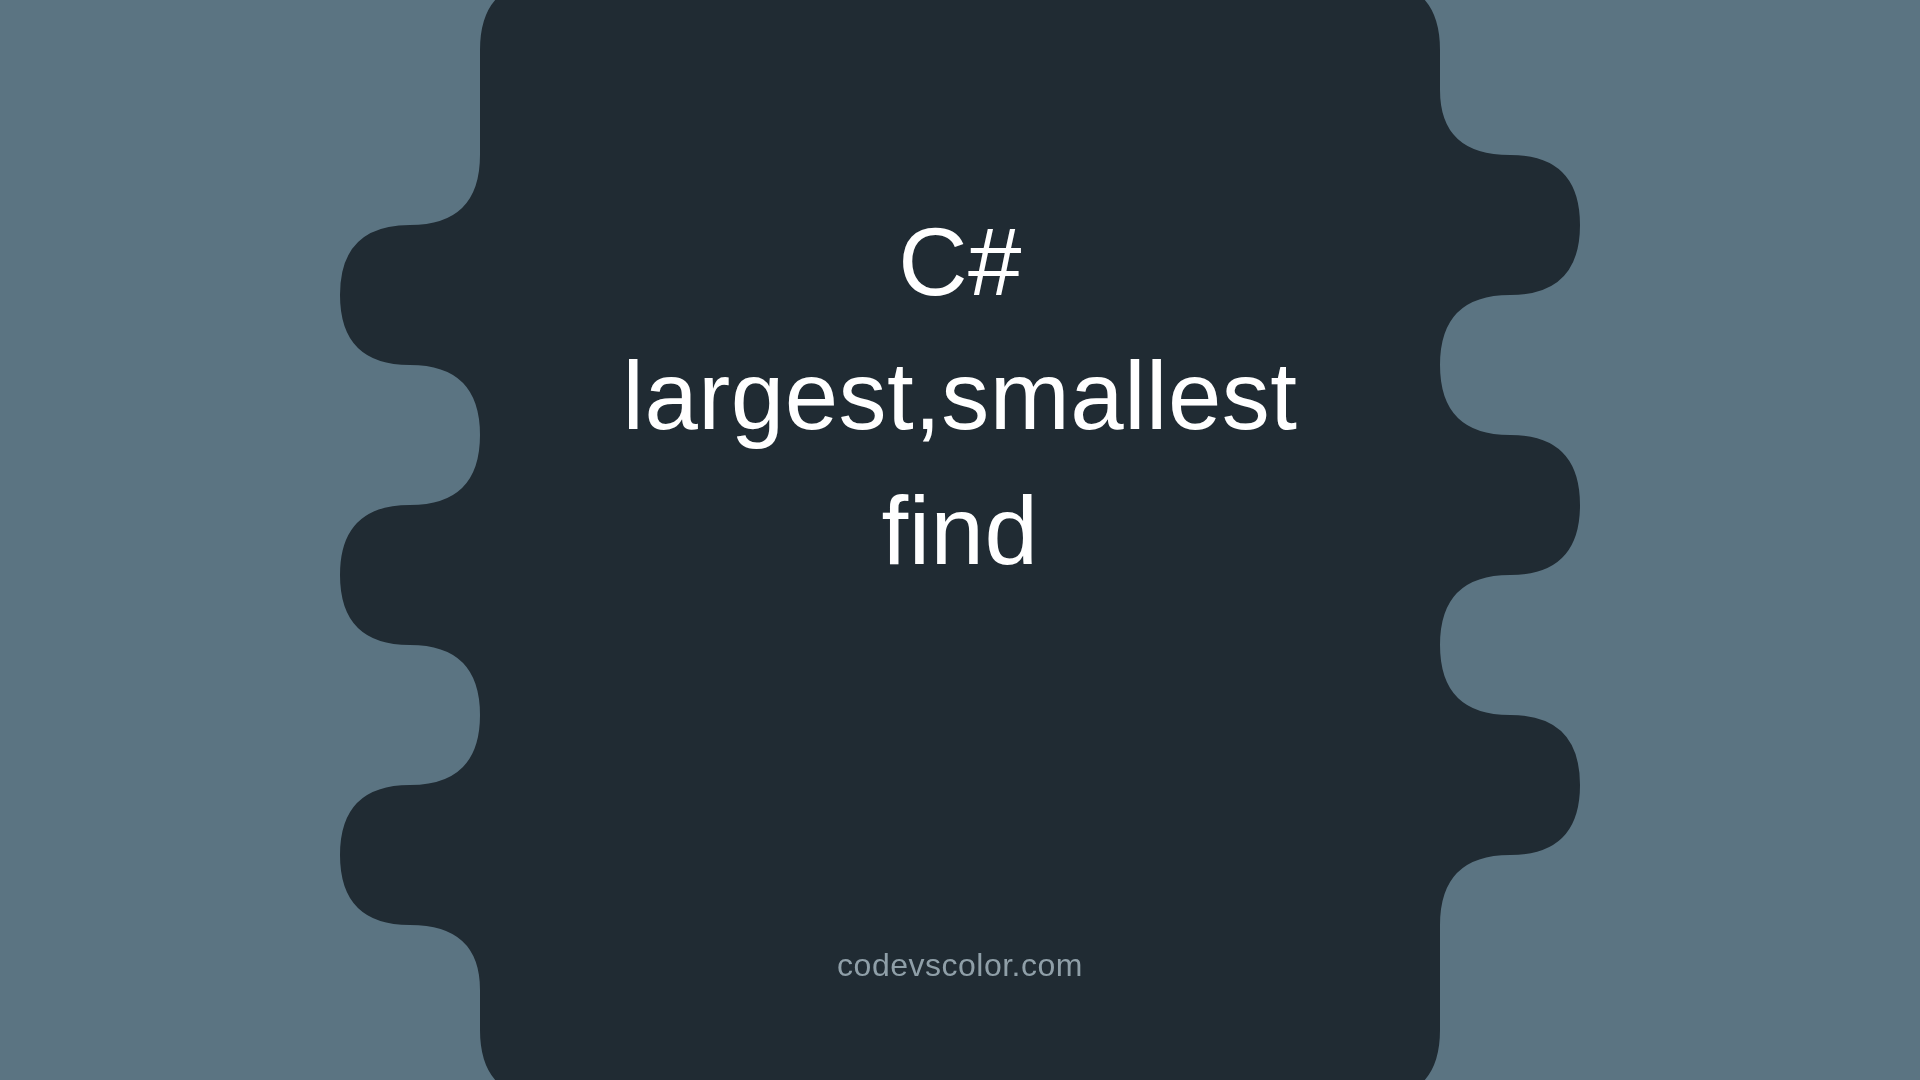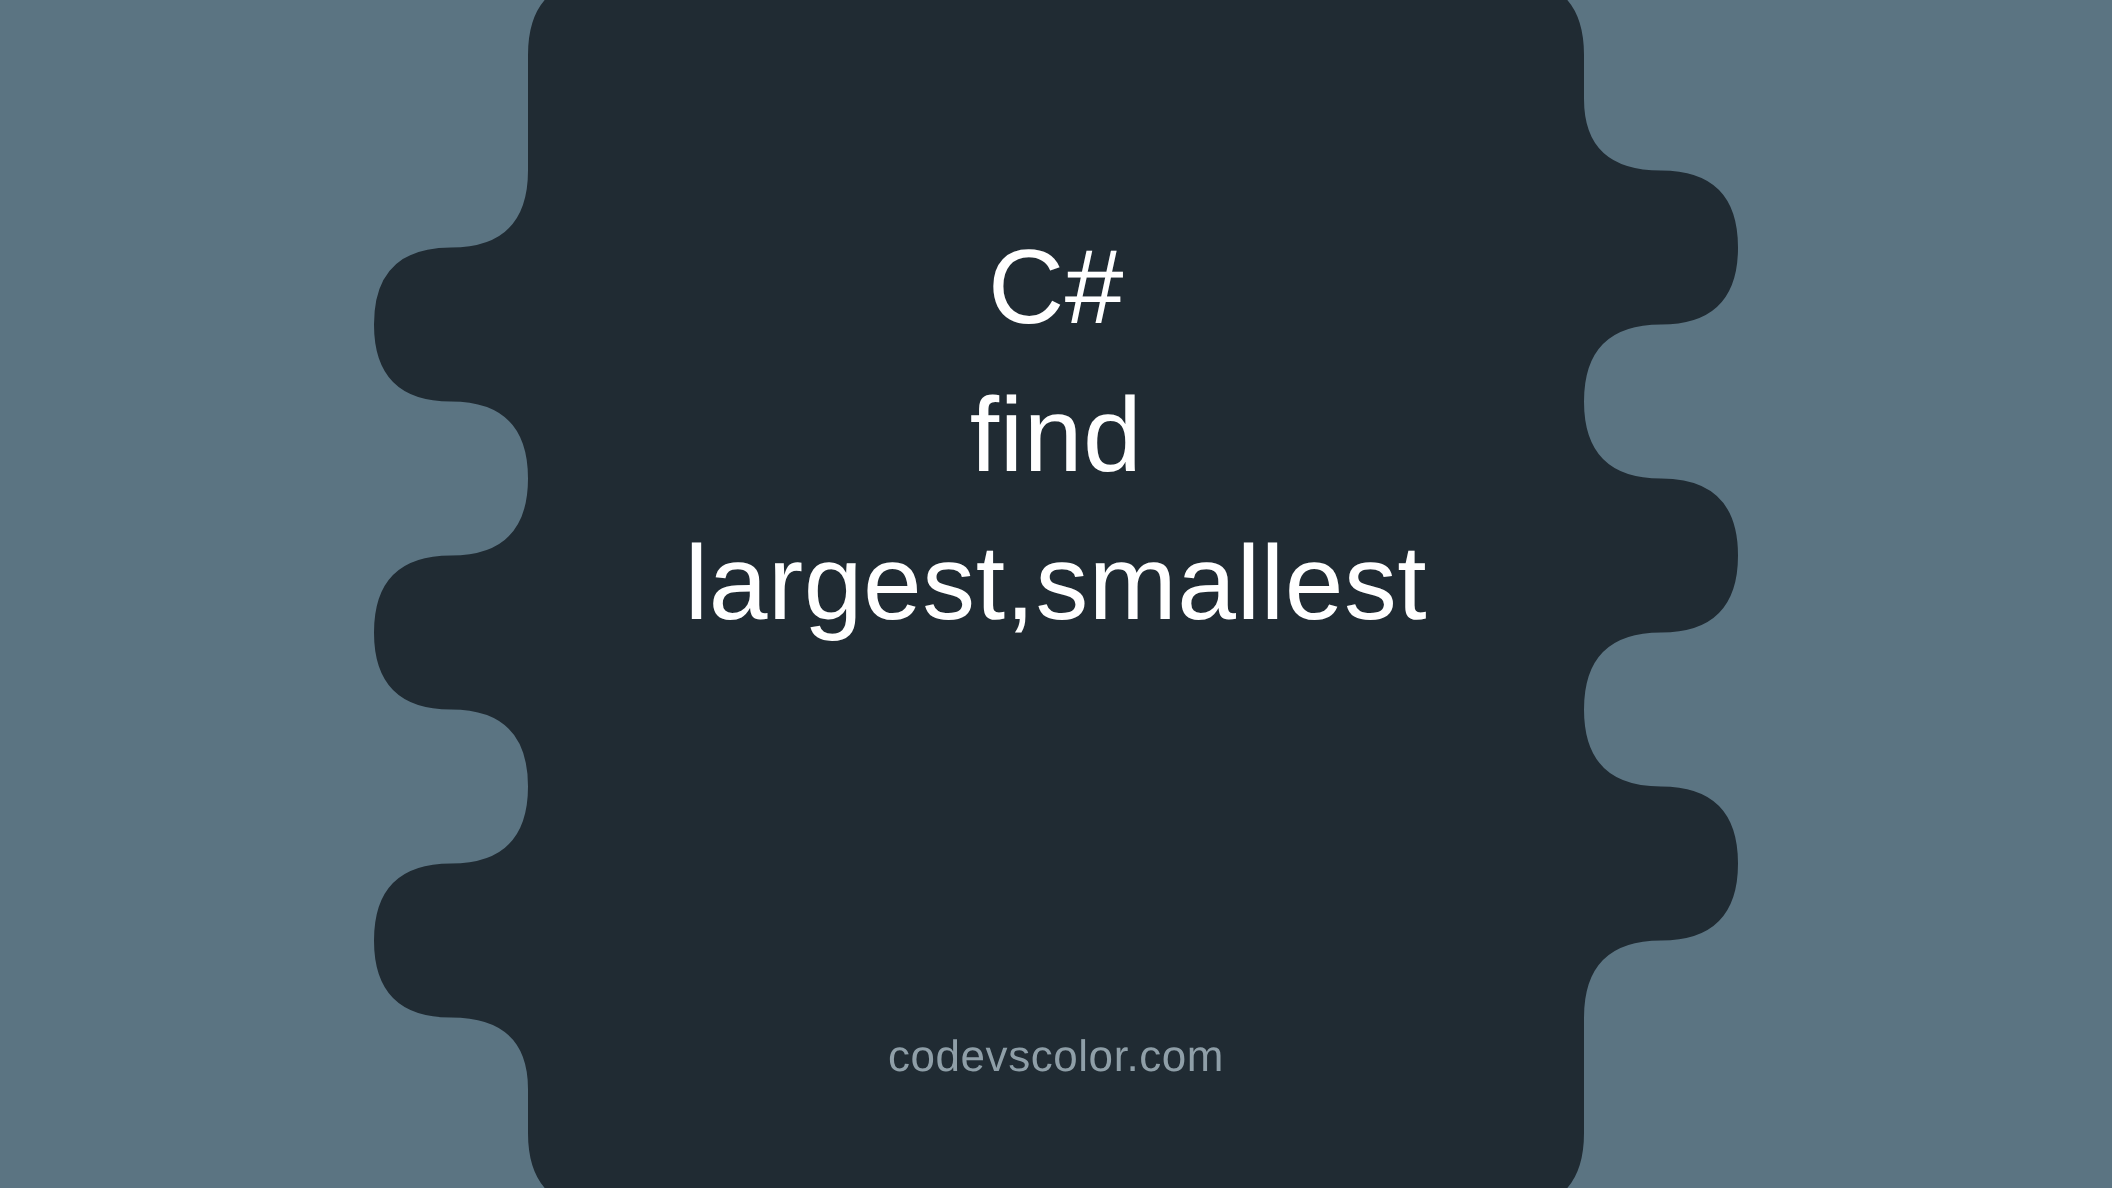--- a/index.html
+++ b/index.html
@@ -53,21 +53,21 @@
       font-weight: 500;
       line-height: 1.4;
       letter-spacing: 0.5px;
     }
     .footer {
       position: absolute;
       bottom: 96px;
       left: 0;
       right: 0;
       text-align: center;
-      font-size: 40px;
+      font-size: 32px;
       font-weight: 400;
       color: #8f9fa8;
       letter-spacing: 0.5px;
     }
   </style>
 </head>
 <body>
 
 <div class="card">
   <svg class="blob" viewBox="0 0 1500 1080" xmlns="http://www.w3.org/2000/svg">
@@ -106,18 +106,18 @@
       Q 130 225 200 225
       Q 270 225 270 155
       L 270 50
       Q 270 -20 340 -20
       Z
     "></path>
   </svg>
   <div class="content">
     <div class="title-block">
       <div class="title-line">C#</div>
+      <div class="title-line">largest,smallest</div>
       <div class="title-line">find</div>
-      <div class="title-line">largest,smallest</div>
     </div>
     <div class="footer">codevscolor.com</div>
   </div>
 </div>
 
 </body></html>

